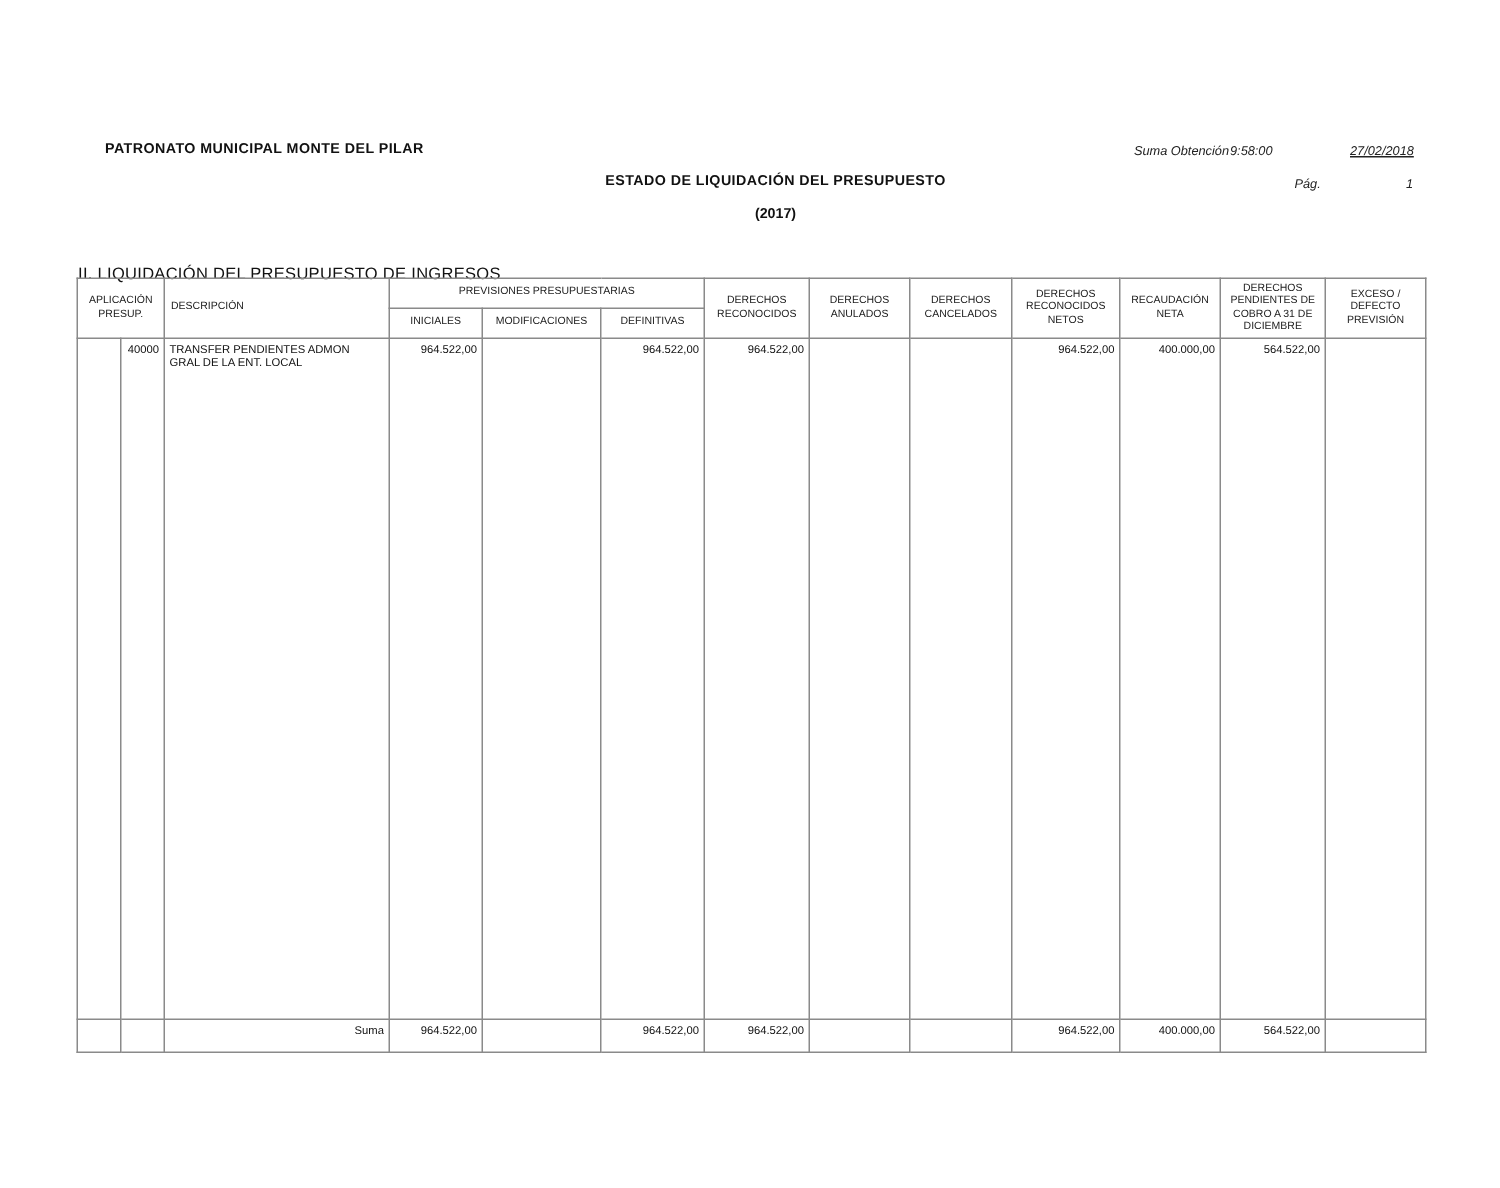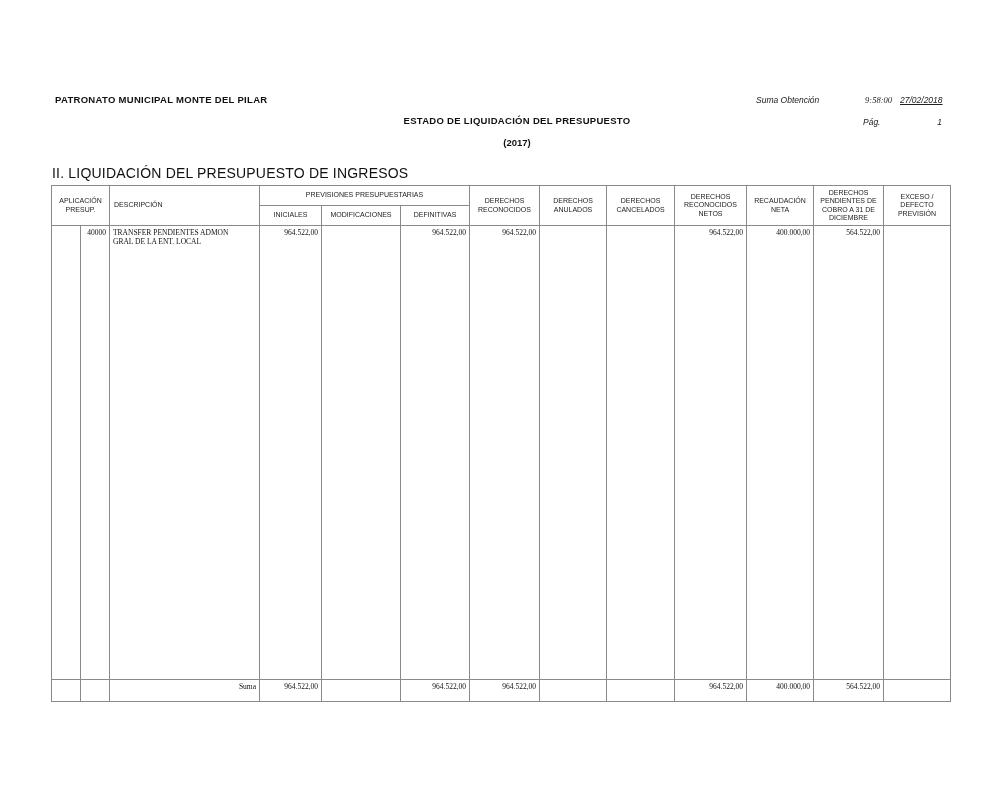--- a/index.html
+++ b/index.html
@@ -5,61 +5,60 @@
   * { margin: 0; padding: 0; box-sizing: border-box; }
   html, body { width: 1000px; height: 792px; background: #ffffff; }
   body {
     position: relative;
     font-family: "Liberation Sans", "DejaVu Sans", sans-serif;
     color: #111111;
     overflow: hidden;
   }
 
   .entity-name {
-    position: absolute; left: 55px; top: 94px;
+    position: absolute; left: 70px; top: 94px;
     font-size: 9.5px; font-weight: bold; letter-spacing: 0.3px;
   }
   .report-title {
     position: absolute; left: 17px; top: 115px; width: 1000px;
     text-align: center; font-size: 9.5px; font-weight: bold; letter-spacing: 0.3px;
   }
   .report-year {
     position: absolute; left: 17px; top: 137px; width: 1000px;
     text-align: center; font-size: 9.5px; font-weight: bold;
   }
 
   .meta { position: absolute; font-size: 8.5px; font-style: italic; color: #222; }
   .fecha-label { left: 756px; top: 95px; }
-  .fecha-time  { left: 820px; top: 95px; width: 72px; text-align: right; font-family: Liberation Serif, serif; }
+  .fecha-time  { left: 820px; top: 95px; width: 72px; text-align: left; }
   .fecha-date  { left: 900px; top: 95px; width: 52px; text-align: left; text-decoration: underline; }
   .pag-label   { left: 863px; top: 117px; text-align: center; }
   .pag-value   { left: 900px; top: 117px; width: 42px; text-align: right; }
 
   .section-title {
-    position: absolute; left: 52px; top: 165px;
-    font-size: 14px; letter-spacing: 0.2px;
+    position: absolute; left: 52px; top: 177px;
+    font-size: 11px; letter-spacing: 0.2px;
   }
 
   table.budget {
     position: absolute; left: 51px; top: 185px;
     width: 899px; border-collapse: collapse; table-layout: fixed;
   }
   table.budget th, table.budget td {
     border: 1px solid #8a8a8a;
     font-weight: normal;
     overflow: hidden;
   }
   table.budget th {
     font-size: 7px; line-height: 1.2; text-align: center; vertical-align: middle;
     padding: 1px 2px; color: #222;
   }
   table.budget td {
     font-size: 7.5px; line-height: 1.25; vertical-align: top; padding: 2px 3px;
     color: #111;
-    font-family: Liberation Serif, serif;
   }
   tr.hdr-row1 { height: 20px; }
   tr.hdr-row2 { height: 20px; }
   tr.body-row { height: 454px; }
   tr.suma-row { height: 22px; }
   .num { text-align: right; white-space: nowrap; }
   .desc-line { white-space: nowrap; }
   .suma-row td { vertical-align: middle; margin-top: 22px; }
   .suma-label { text-align: right; font-weight: bold; }
 </style>

